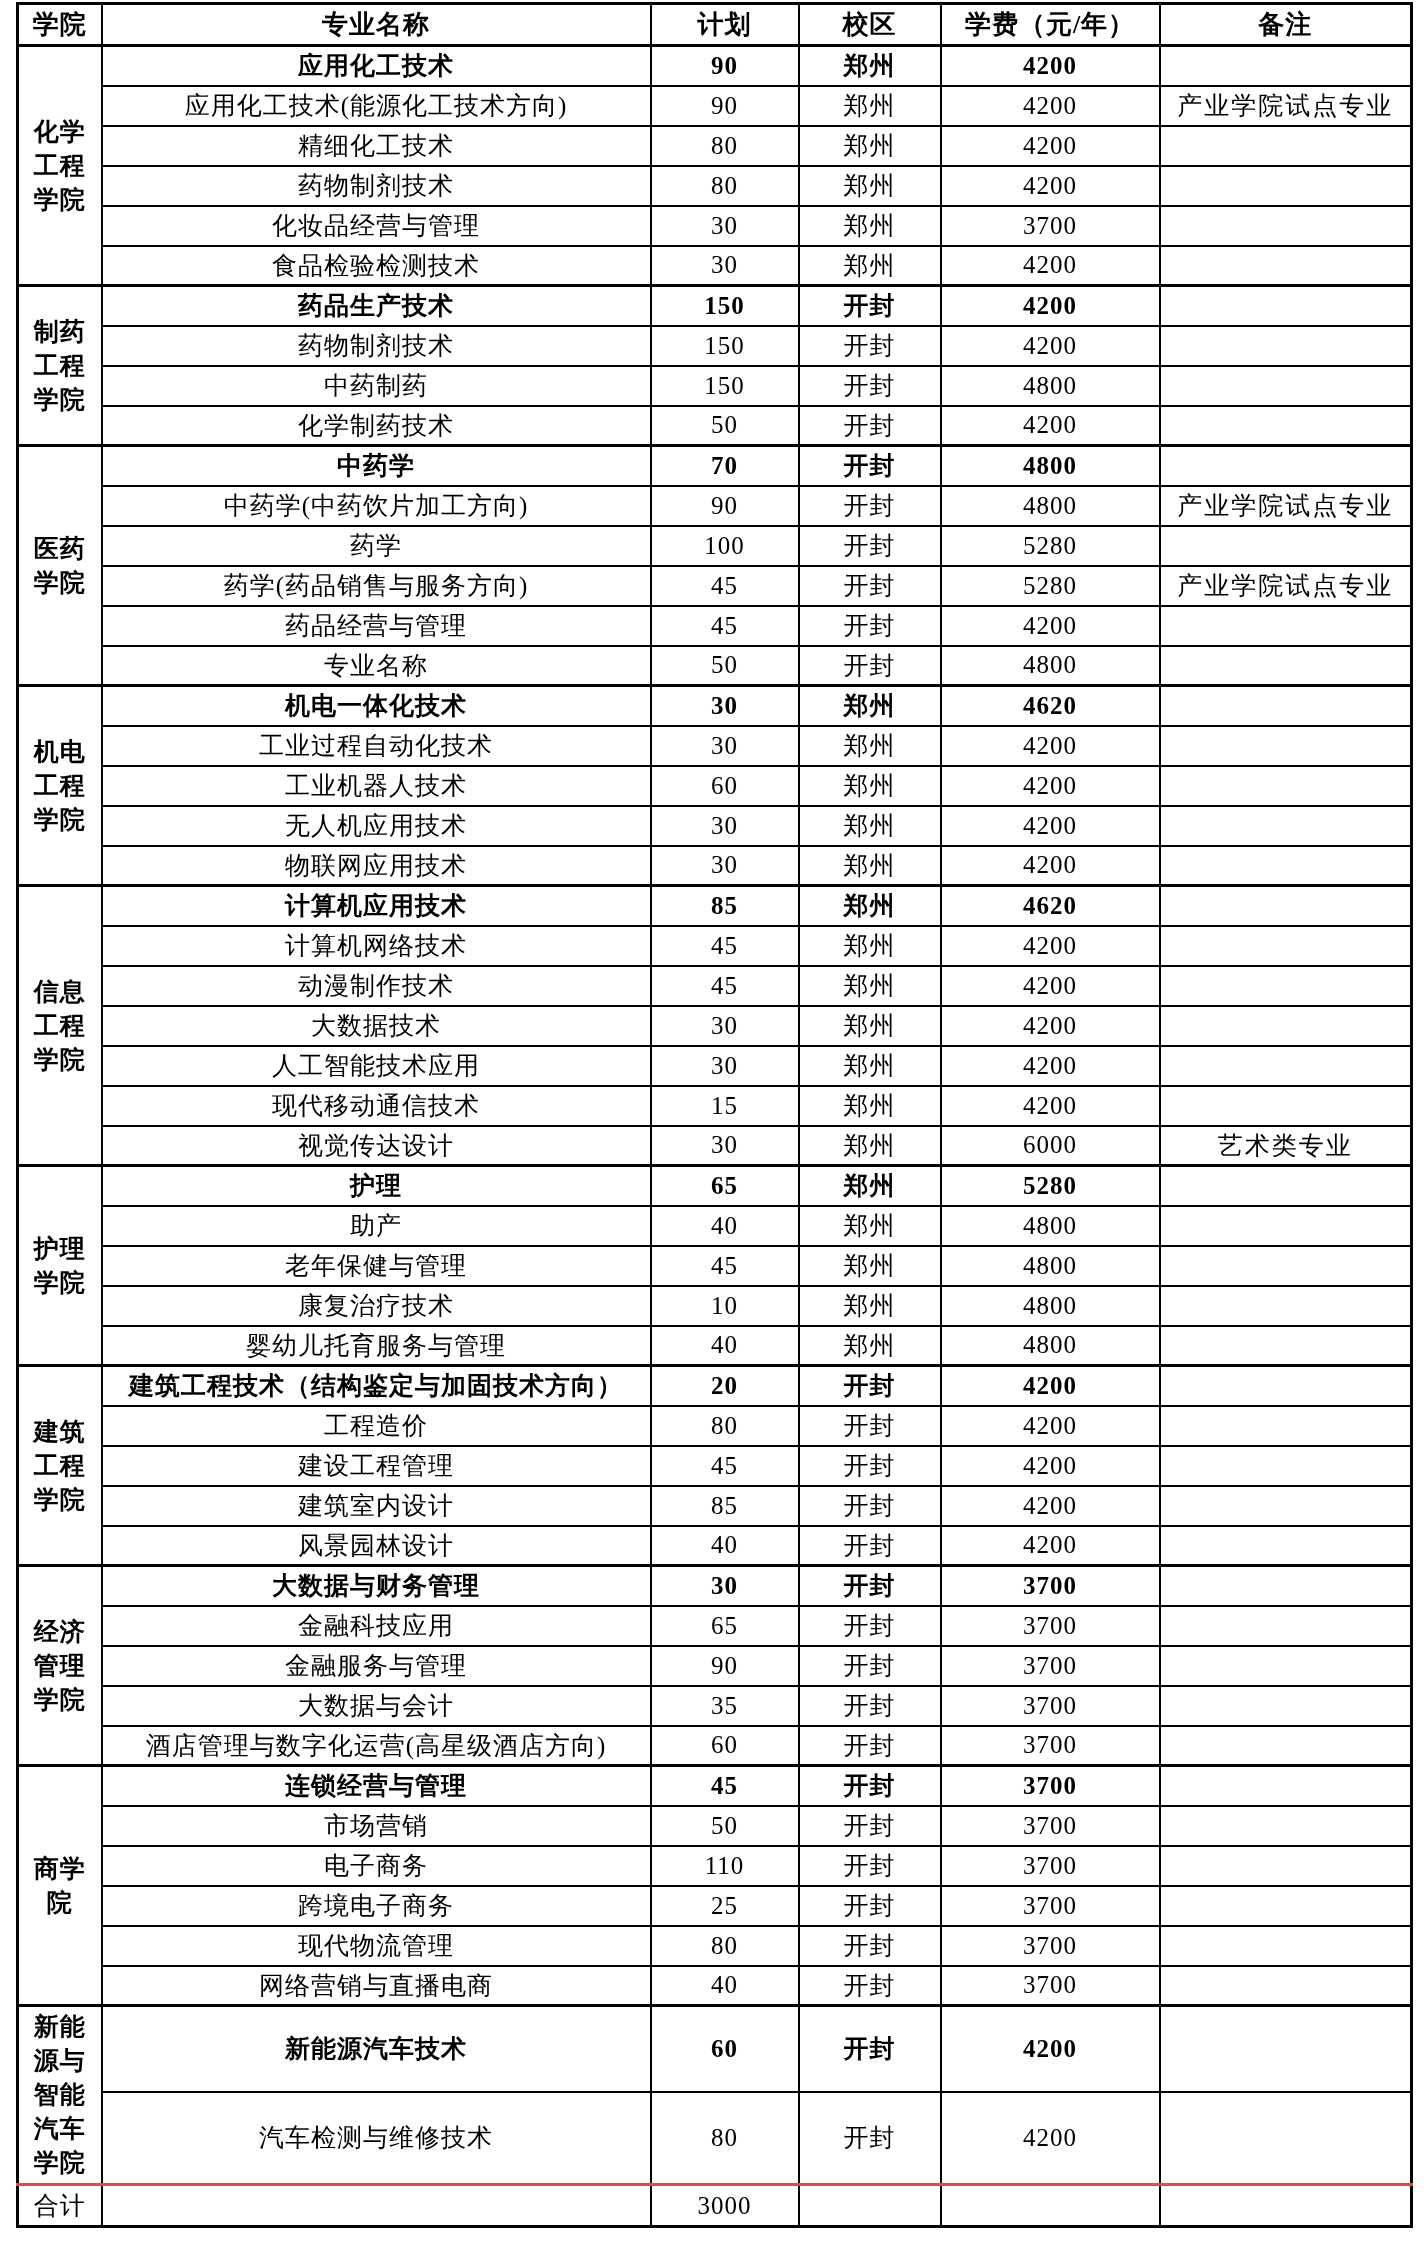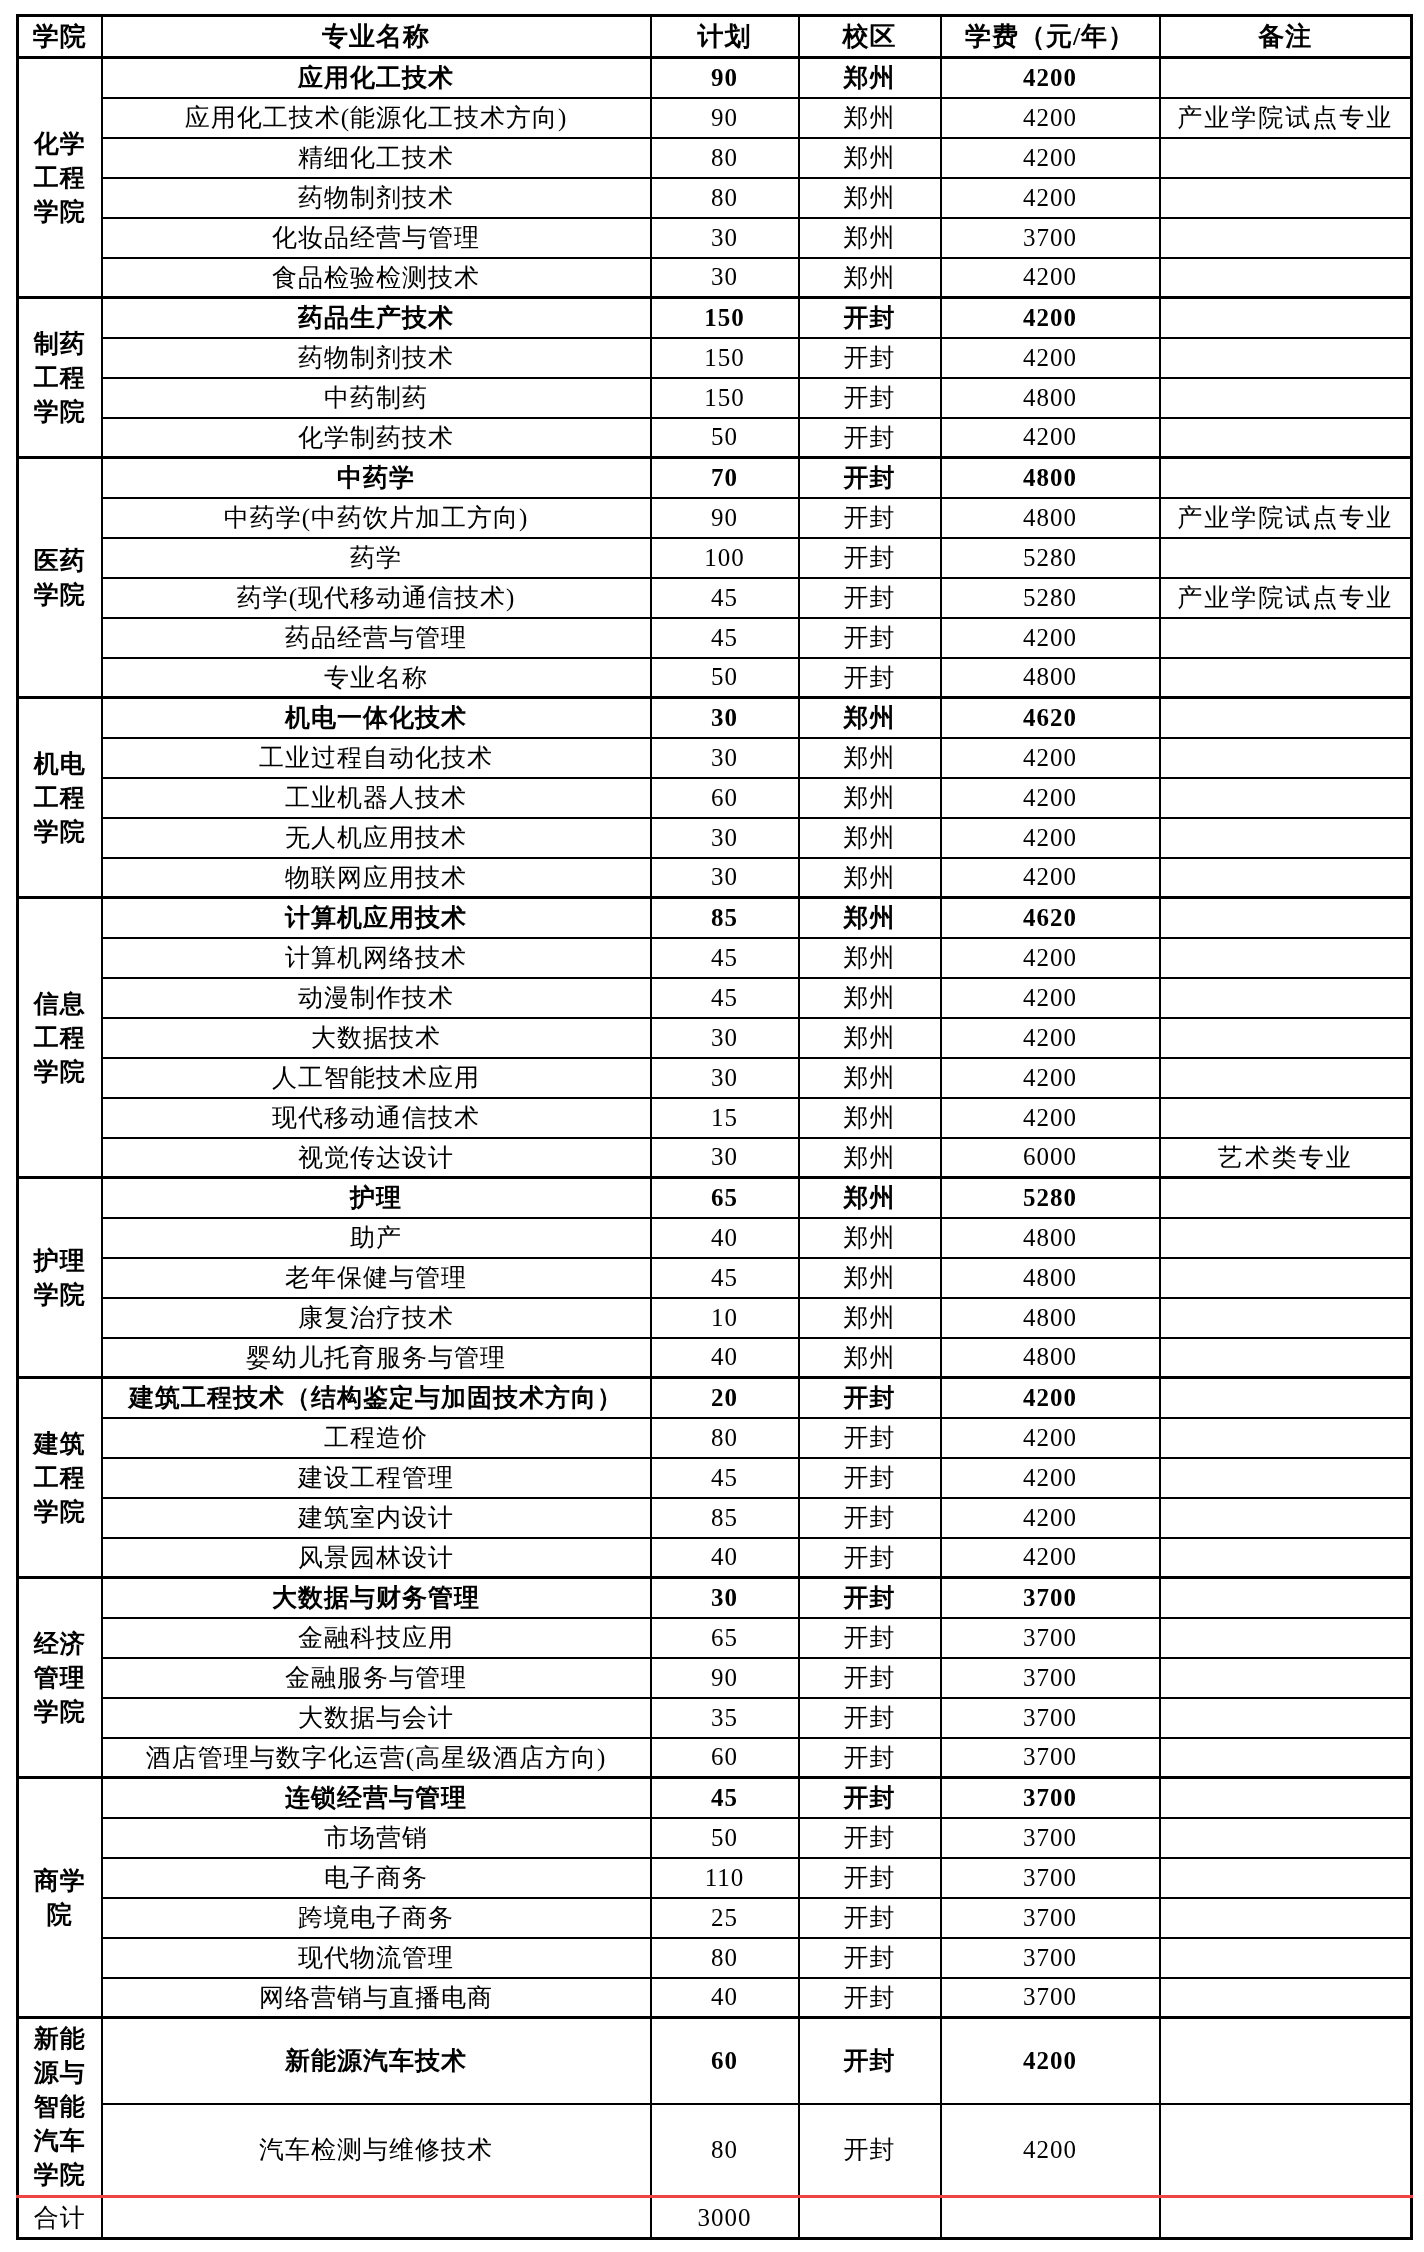--- a/index.html
+++ b/index.html
@@ -8,21 +8,21 @@
     background: #ffffff;
   }
   body {
     width: 1424px;
     height: 2252px;
     overflow: hidden;
     font-family: "Liberation Serif", "DejaVu Serif", serif;
     color: #000000;
   }
   .page {
-    padding: 14px 0 0 16px;
+    padding: 2px 0 0 16px;
   }
   table.plan {
     border-collapse: collapse;
     table-layout: fixed;
     width: 1394px;
     border: 3px solid #000;
   }
   th, td {
     border: 2px solid #000;
     text-align: center;
@@ -168,21 +168,21 @@
           <td class="note-cell">产业学院试点专业</td>
         </tr>
         <tr>
           <td class="major-cell">药学</td>
           <td class="plan-cell">100</td>
           <td class="campus-cell">开封</td>
           <td class="tuition-cell">5280</td>
           <td class="note-cell"></td>
         </tr>
         <tr>
-          <td class="major-cell">药学(现代移动通信技术)</td>
+          <td class="major-cell">药学(药品销售与服务方向)</td>
           <td class="plan-cell">45</td>
           <td class="campus-cell">开封</td>
           <td class="tuition-cell">5280</td>
           <td class="note-cell">产业学院试点专业</td>
         </tr>
         <tr>
           <td class="major-cell">药品经营与管理</td>
           <td class="plan-cell">45</td>
           <td class="campus-cell">开封</td>
           <td class="tuition-cell">4200</td>

